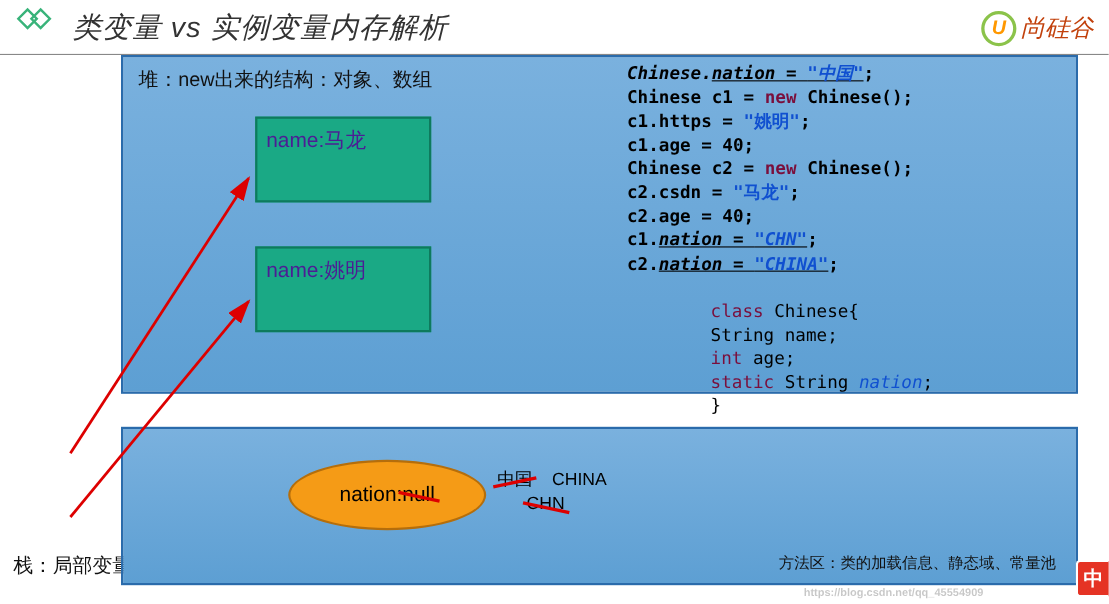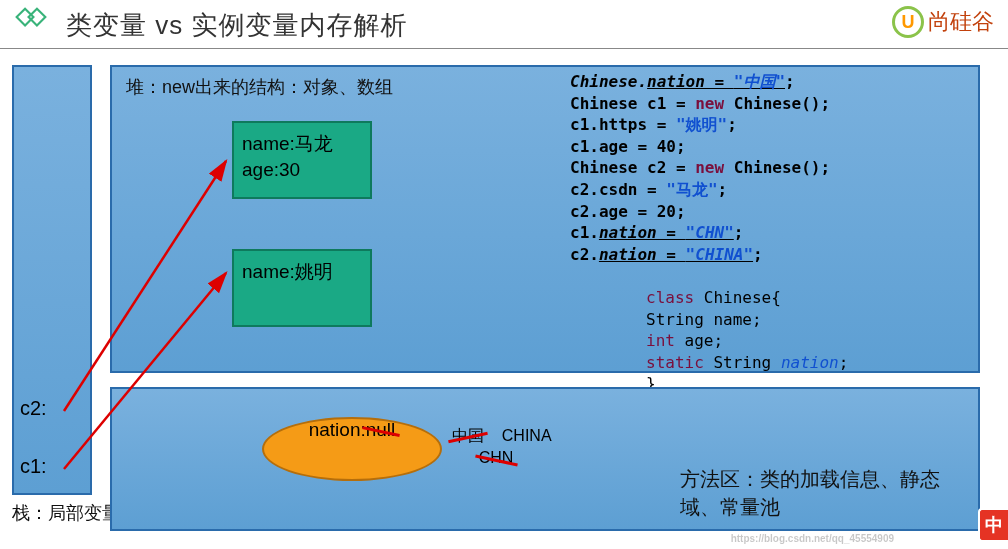--- a/index.html
+++ b/index.html
@@ -6,23 +6,24 @@
   body {
     font-family: "Microsoft YaHei", Arial, sans-serif;
     width: 1008px; height: 549px;
     background: #fff;
     position: relative;
     overflow: hidden;
   }
   .header {
     display: flex;
     justify-content: space-between;
-    align-items: flex-start;
+    align-items: center;
     padding: 6px 14px 4px 14px;
     border-bottom: 1px solid #888;
+    font-style: italic;
   }
   .header-left { display: flex; align-items: center; gap: 18px; }
   .logo-left svg { width: 34px; height: 34px; }
   .title { font-size: 26px; color: #333; letter-spacing: 1px; }
   .logo-right { display: flex; align-items: center; gap: 4px; }
   .logo-right .circ {
     width: 32px; height: 32px; border-radius: 50%;
     border: 3px solid #8bc34a; display: flex; align-items: center; justify-content: center;
     color: #ff9800; font-weight: bold; font-size: 18px;
   }
@@ -37,59 +38,59 @@
     background: linear-gradient(#7ab1de,#5d9fd3);
   }
   .stack-col .var {
     position: absolute; left: 6px; font-size: 20px; color: #000;
   }
   .stack-label {
     position: absolute; left: 12px; top: 452px; font-size: 18px; color: #111;
   }
 
   .heap-box {
-    position: absolute; left: 110px; top: 16px;
+    position: absolute; left: 110px; top: 0;
     width: 870px; height: 308px;
     border: 2px solid #2a6bab;
     background: linear-gradient(#7ab1de,#5d9fd3);
   }
   .heap-label {
     position: absolute; left: 14px; top: 8px; font-size: 18px; color: #111;
   }
 
   .obj-box {
     position: absolute;
-    width: 140px; height: 78px;
+    width: 160px; height: 78px;
     background: #1aa985;
     border: 2px solid #0e7a5d;
-    color: #000000;
+    color: #4c1d95;
     font-size: 19px;
     padding: 8px 8px;
     line-height: 1.35;
   }
 
   .method-box {
     position: absolute; left: 110px; top: 338px;
     width: 870px; height: 144px;
     border: 2px solid #2a6bab;
     background: linear-gradient(#7ab1de,#5d9fd3);
   }
   .nation-ellipse {
     position: absolute; left: 150px; top: 28px;
     width: 180px; height: 64px;
     background: #f59b16;
     border: 2px solid #b56e0b;
     border-radius: 50%;
-    display: flex; justify-content: center;
+    display: flex; align-items: center; justify-content: center;
     font-size: 19px; color: #000;
   }
   .method-label {
     position: absolute; right: 18px; bottom: 8px;
-    font-size: 20px; color: #111; line-height: 1.4;
-    text-align: left; width: 280px;
+    font-size: 14px; color: #111; line-height: 1.4;
+    text-align: right; width: 280px;
   }
   .nation-vals {
     position: absolute; left: 340px; top: 36px;
     font-size: 16px; color: #000; line-height: 1.4;
   }
 
   .code-block {
     position: absolute; right: 8px; top: 4px;
     width: 400px; font-family: Consolas, monospace;
     font-size: 16px; line-height: 1.35;
@@ -150,44 +151,39 @@
     <span class="title">类变量 vs 实例变量内存解析</span>
   </div>
   <div class="logo-right">
     <span class="circ">U</span>
     <span class="txt">尚硅谷</span>
   </div>
 </div>
 
 <div class="canvas">
 
-  <div class="stack-col">
-    <div class="var" style="top:330px;">c2:</div>
-    <div class="var" style="top:388px;">c1:</div>
-  </div>
   <div class="stack-label">栈：局部变量</div>
 
   <div class="heap-box">
     <div class="heap-label">堆：new出来的结构：对象、数组</div>
 
     <div class="obj-box" style="left:120px; top:54px;">
       <div>name:马龙</div>
-      <div>age:30</div>
-    </div>
-    <div class="obj-box" style="left:120px; top:172px;margin-top:10px;">
+    </div>
+    <div class="obj-box" style="left:120px; top:172px;">
       <div>name:姚明</div>
     </div>
 
     <div class="code-block"><span class="nt">Chinese.</span><span class="ul"><span>nation = </span><span class="str">"中国"</span></span><span>;</span>
 <span>Chinese c1 = </span><span class="kw">new </span><span>Chinese();</span>
 <span>c1.https = </span><span class="str">"姚明"</span><span>;</span>
 <span>c1.age = 40;</span>
 <span>Chinese c2 = </span><span class="kw">new </span><span>Chinese();</span>
 <span>c2.csdn = </span><span class="str">"马龙"</span><span>;</span>
-<span>c2.age = 20;</span>
+<span>c2.age = 40;</span>
 <span>c1.</span><span class="ul"><span>nation = </span><span class="str">"CHN"</span></span><span>;</span>
 <span>c2.</span><span class="ul"><span>nation = </span><span class="str">"CHINA"</span></span><span>;</span></div>
 
     <div class="class-block"><span class="kw">class </span><span>Chinese{</span>
 <span>String name;</span>
 <span class="kw">int </span><span>age;</span>
 <span class="kw">static </span><span>String </span><span class="it">nation</span><span>;</span>
 <span>}</span></div>
   </div>
 

